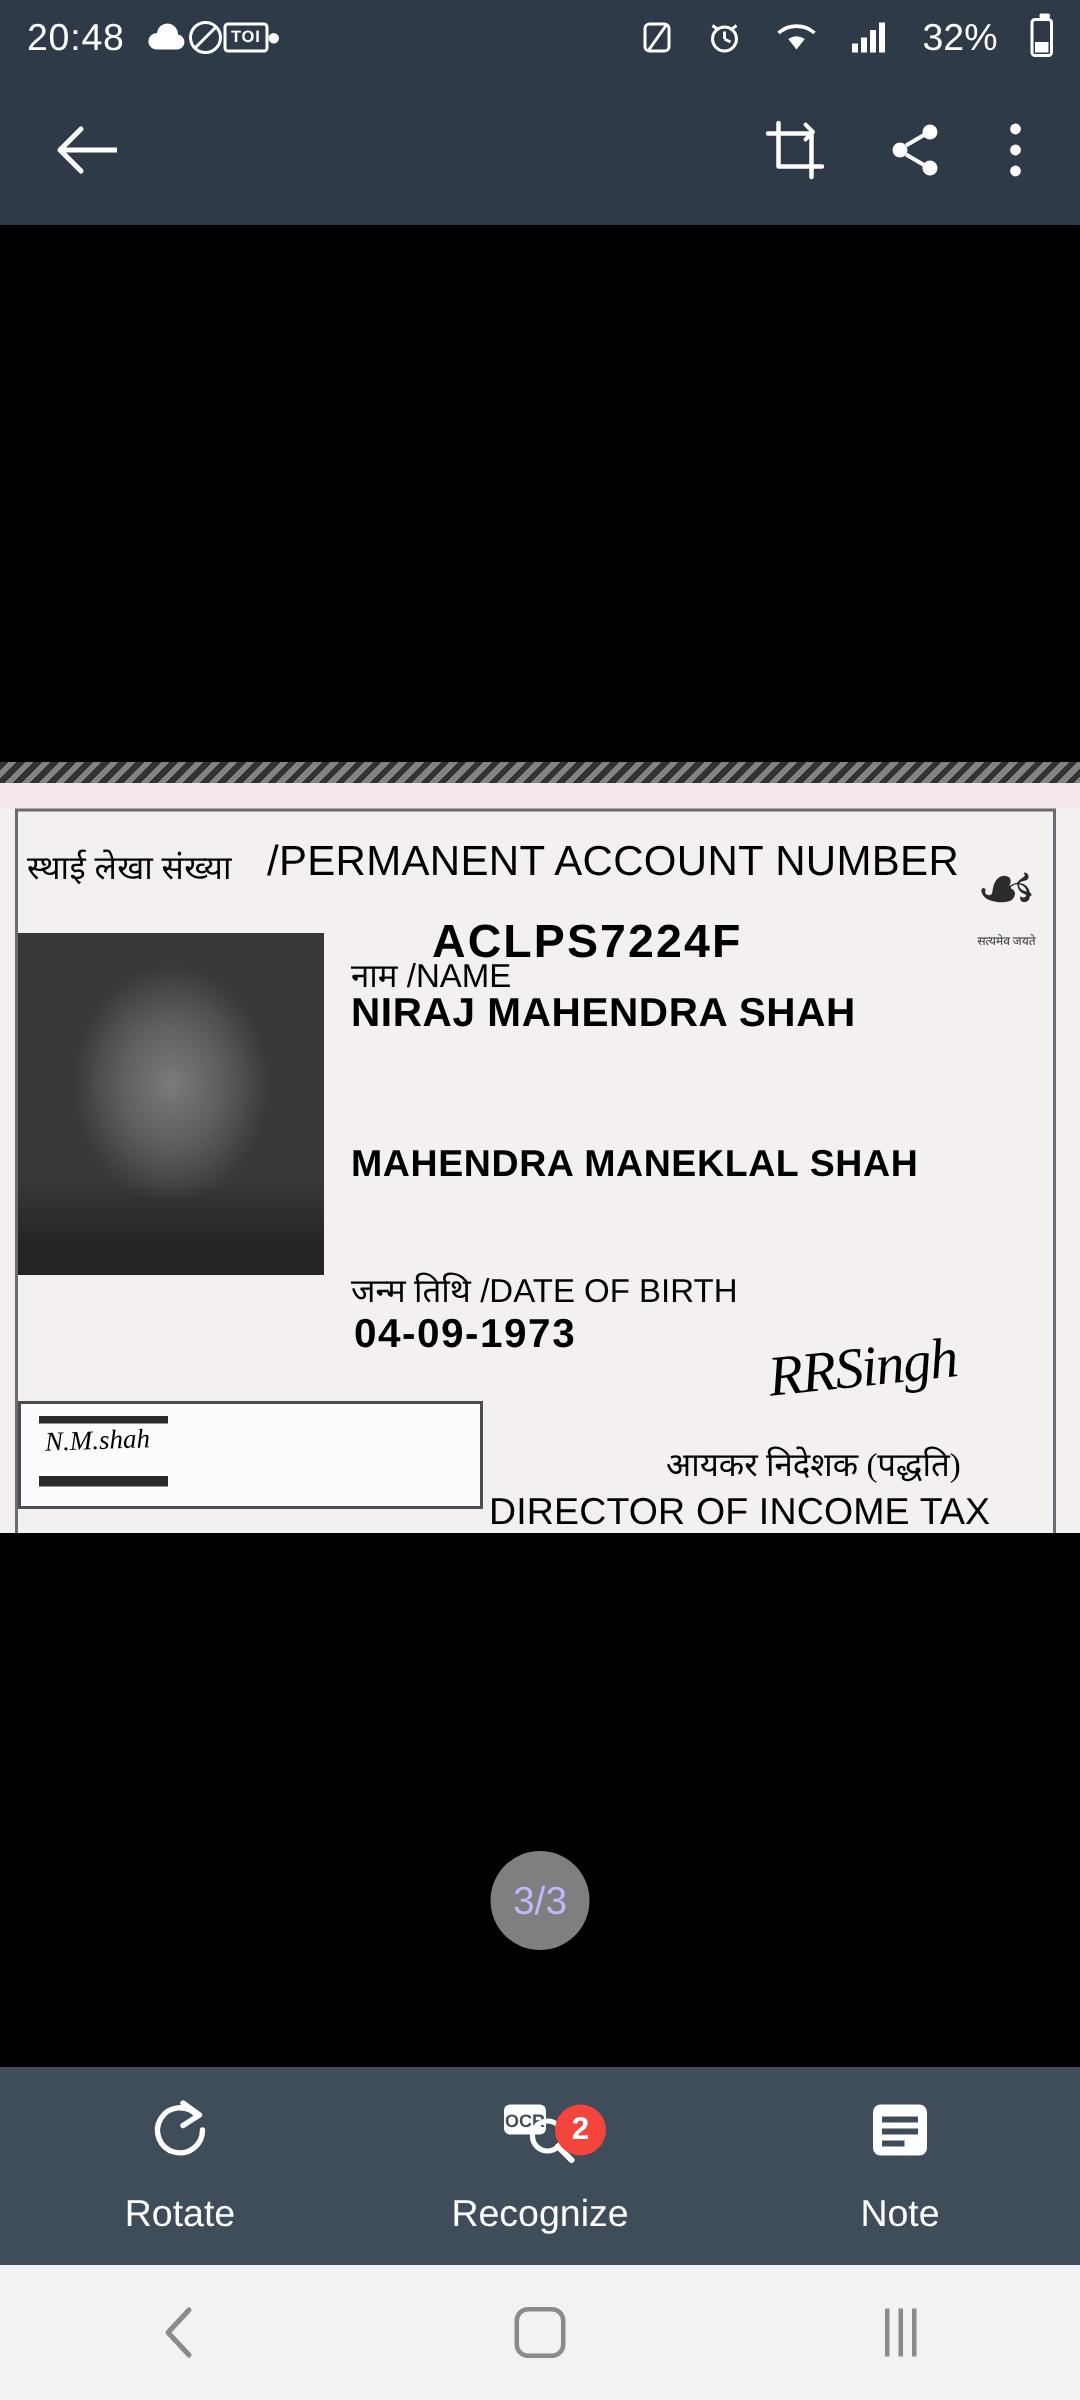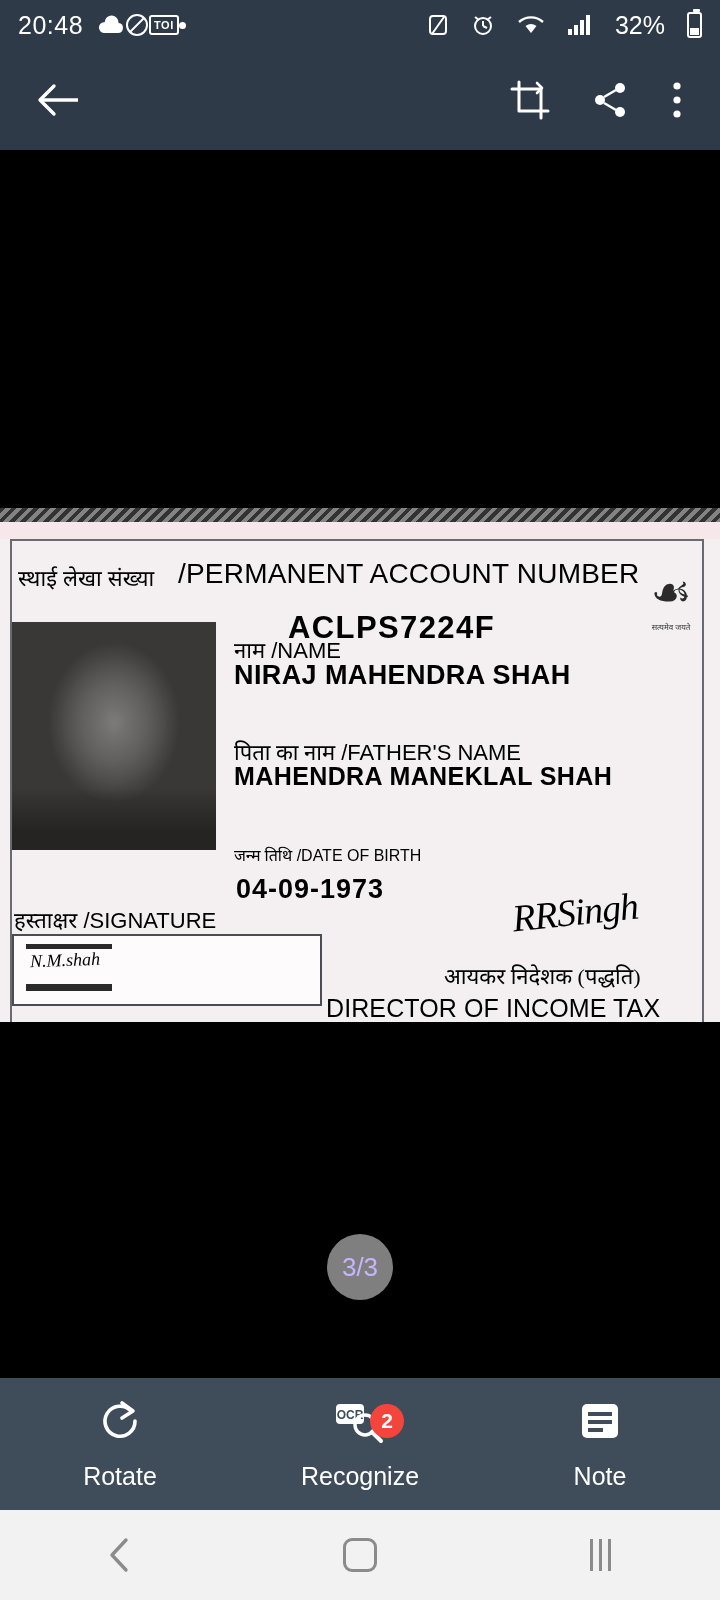--- a/index.html
+++ b/index.html
@@ -122,21 +122,21 @@
   .lbl-father {
     position: absolute; top: 214px; left: 234px;
     font-size: 22px;
   }
   .t-father {
     position: absolute; top: 240px; left: 234px;
     font-size: 25px; font-weight: bold; letter-spacing: .4px;
   }
   .lbl-dob {
     position: absolute; top: 322px; left: 234px;
-    font-size: 16px;
+    font-size: 22px;
   }
   .t-dob {
     position: absolute; top: 352px; left: 236px;
     font-size: 27px; font-weight: bold; letter-spacing: 1px;
   }
   .lbl-sign {
     position: absolute; top: 382px; left: 14px;
     font-size: 22px;
   }
   .sign-box {
@@ -353,36 +353,28 @@
         <div class="lbl-perm hindi">स्थाई लेखा संख्या</div>
         <div class="t-perm">/PERMANENT ACCOUNT NUMBER</div>
         <div class="t-pan">ACLPS7224F</div>
 
         <div class="lbl-name">
           <span class="hindi">नाम</span>
           <span>/NAME</span>
         </div>
         <div class="t-name">NIRAJ MAHENDRA SHAH</div>
 
-        <div class="lbl-father">
-          <span class="hindi">पिता का नाम</span>
-          <span>/FATHER'S NAME</span>
-        </div>
         <div class="t-father">MAHENDRA MANEKLAL SHAH</div>
 
         <div class="lbl-dob">
           <span class="hindi">जन्म तिथि</span>
           <span>/DATE OF BIRTH</span>
         </div>
         <div class="t-dob">04-09-1973</div>
 
-        <div class="lbl-sign">
-          <span class="hindi">हस्ताक्षर</span>
-          <span>/SIGNATURE</span>
-        </div>
         <div class="sign-box">
           <div class="sign-strike-top"></div>
           <div class="sign-scribble">N.M.shah</div>
           <div class="sign-strike-bot"></div>
         </div>
 
         <div class="officer-sign">RRSingh</div>
         <div class="t-dir-hi hindi">आयकर निदेशक (पद्धति)</div>
         <div class="t-dir-en">DIRECTOR OF INCOME TAX (SYSTEMS)</div>
       </div>

